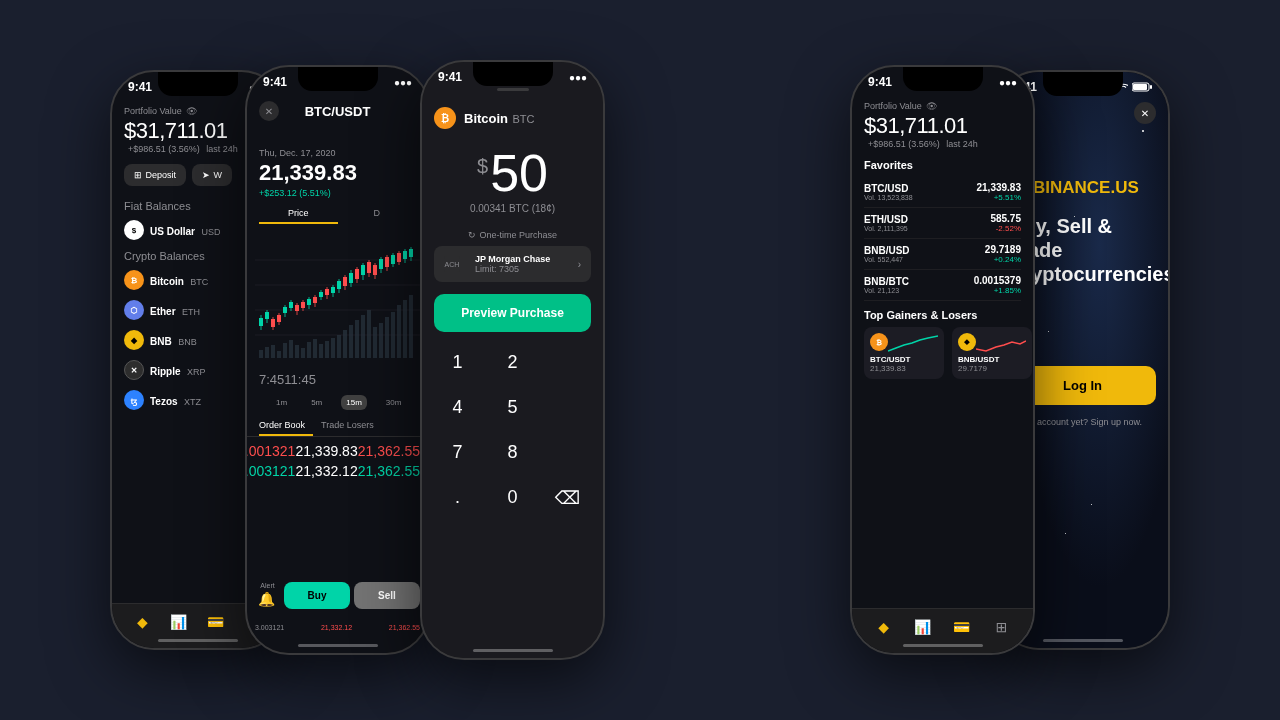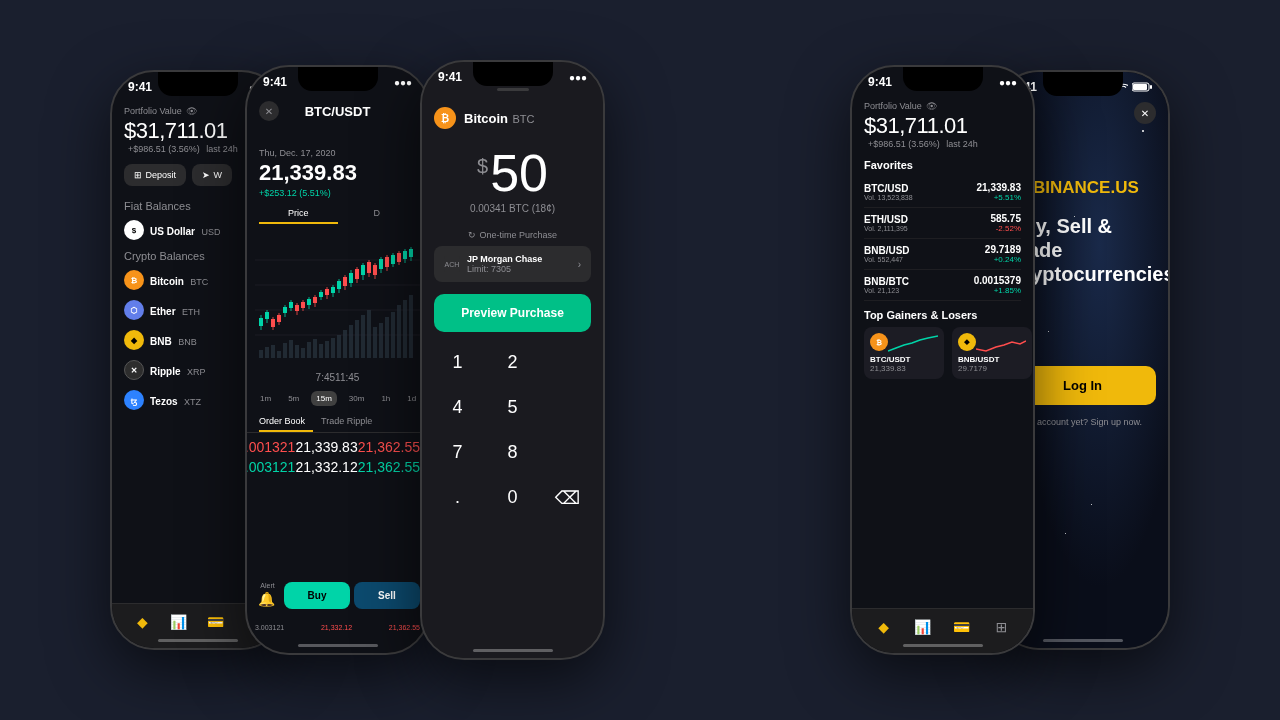--- a/index.html
+++ b/index.html
@@ -286,30 +286,30 @@
       padding: 0 8px;
     }
 
     .chart-svg {
       width: 100%;
       height: 100%;
     }
 
     .time-labels {
       display: flex;
-      justify-content: center;
+      justify-content: flex-start;
       padding: 2px 12px;
-      font-size: 10px;
+      font-size: 13px;
       color: #8e8e93;
     }
 
     .timeframe-row {
       display: flex;
-      padding: 6px 8px;
-      gap: 7px;
+      padding: 6px 24px;
+      gap: 14px;
     }
 
     .tf-btn {
       font-size: 8px;
       padding: 3px 5px;
       border-radius: 4px;
       color: #8e8e93;
       background: transparent;
       border: none;
       cursor: pointer;
@@ -363,21 +363,21 @@
       border-radius: 8px;
       color: #000;
       font-size: 10px;
       font-weight: 700;
       padding: 8px;
       cursor: pointer;
     }
 
     .btn-sell {
       flex: 1;
-      background: #0c4a6e;
+      background: #737373;
       border: none;
       border-radius: 8px;
       color: #fff;
       font-size: 10px;
       font-weight: 700;
       padding: 8px;
       cursor: pointer;
     }
 
     
@@ -477,21 +477,21 @@
       display: flex;
       align-items: center;
       justify-content: space-between;
       background: #2c2c2e;
       margin: 4px 12px;
       padding: 8px 10px;
       border-radius: 8px;
       font-size: 9px;
     }
 
-    .payment-info { display: flex; align-items: center; gap: 7px; }
+    .payment-info { display: flex; align-items: center; gap: 15px; }
     .payment-bank { font-weight: 600; }
     .payment-limit { color: #8e8e93; }
     .payment-chevron { color: #8e8e93; font-size: 10px; }
 
     .preview-btn {
       background: #00c087;
       border: none;
       border-radius: 10px;
       color: #fff;
       font-size: 12px;
@@ -949,21 +949,21 @@
           <button class="tf-btn">1m</button>
           <button class="tf-btn">5m</button>
           <button class="tf-btn active">15m</button>
           <button class="tf-btn">30m</button>
           <button class="tf-btn">1h</button>
           <button class="tf-btn">1d</button>
         </div>
 
         <div class="order-tabs">
           <div class="order-tab active">Order Book</div>
-          <div class="order-tab">Trade Ripple</div>
+          <div class="order-tab">Trade Losers</div>
         </div>
 
         <div class="order-rows">
           <div class="order-row">
             <span class="ask">0.001321</span>
             <span>21,339.83</span>
             <span class="ask">21,362.55</span>
           </div>
           <div class="order-row">
             <span class="bid">3.003121</span>

